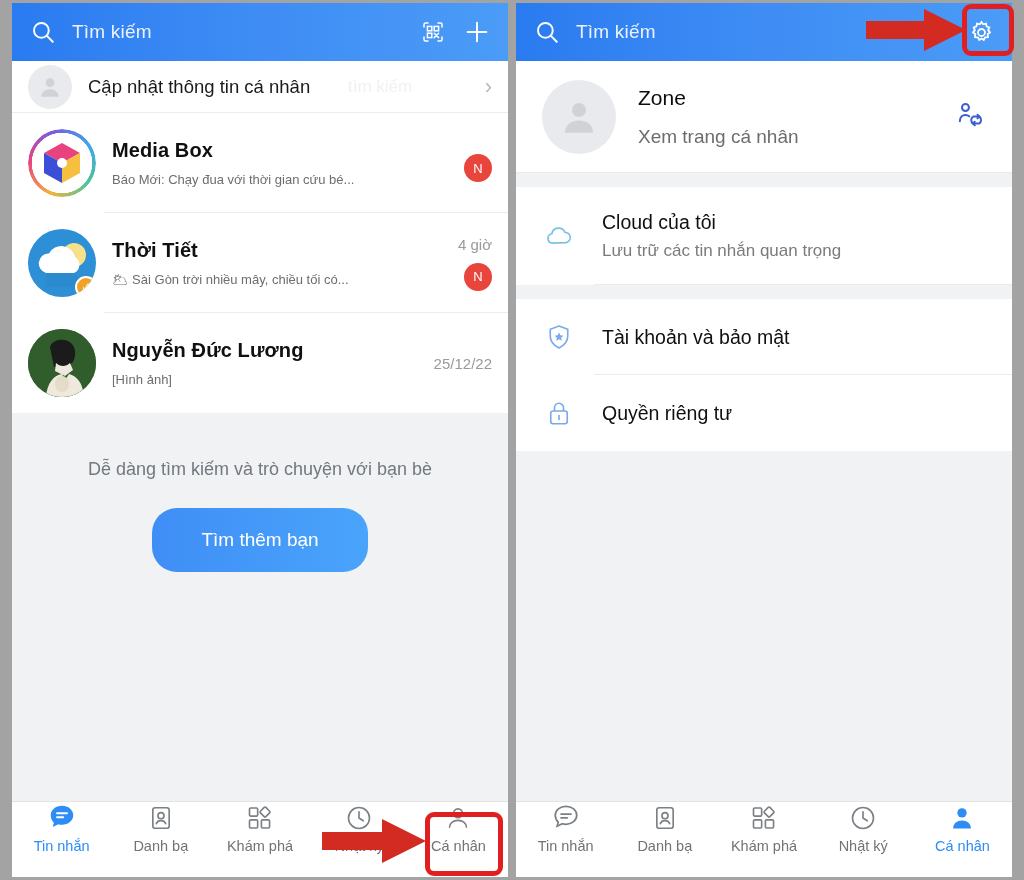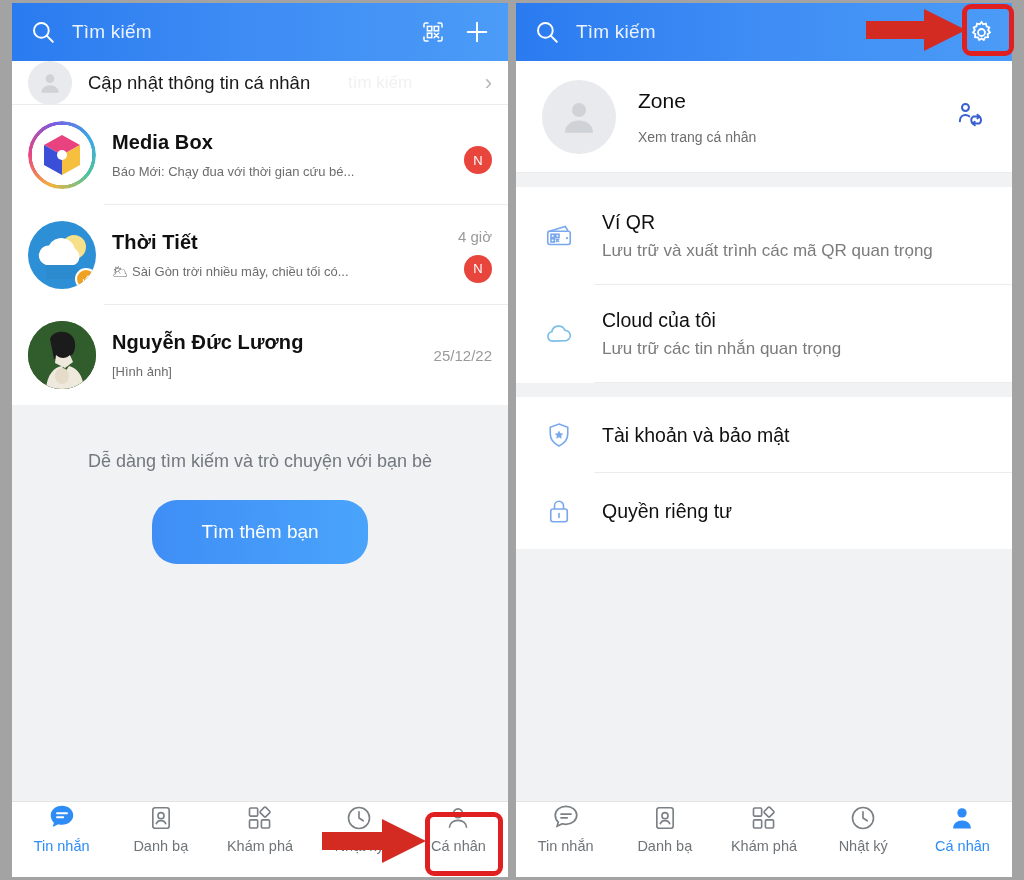--- a/index.html
+++ b/index.html
@@ -38,21 +38,21 @@
     display: flex; align-items: center; gap: 16px;
     padding: 0 16px; background: #fff; position: relative;
   }
   .row-sep::after {
     content: ""; position: absolute; left: 92px; right: 0; bottom: 0;
     height: 1px; background: #ececec;
   }
   .sep-full::after { left: 0; }
 
   
-  .update-row { height: 44px; }
+  .update-row { height: 52px; }
   .update-row .txt { font-size: 18.5px; color: #1a1a1a; flex: 1; }
   .ghost-hint {
     position: absolute; left: 336px; top: 50%; transform: translateY(-50%);
     font-size: 17px; color: #f1f1f1; pointer-events: none;
   }
   .chev { color: #b9b9b9; font-size: 22px; line-height: 1; }
 
   .avatar-placeholder {
     width: 44px; height: 44px; border-radius: 50%; background: #e9eaed;
     display: flex; align-items: center; justify-content: center; flex: 0 0 44px;
@@ -103,21 +103,21 @@
     margin: 28px auto 0; width: 216px; height: 64px; border-radius: 25px; border: 0;
     background: linear-gradient(90deg,#3f8ef6,#4aa4fb);
     color: #fff; font-size: 19px; font-family: inherit; cursor: pointer;
   }
 
   
   .profile-row { height: 112px; gap: 22px; padding: 0 26px; }
   .profile-row .avatar-placeholder { width: 74px; height: 74px; flex: 0 0 74px; }
   .profile-row .avatar-placeholder svg { width: 42px; height: 42px; }
   .profile-name { font-size: 21px; color: #0d0d0d; font-weight: 400; }
-  .profile-sub { font-size: 14px; color: #6d6d6d; margin-top: 16px; }
+  .profile-sub { font-size: 19px; color: #6d6d6d; margin-top: 16px; }
   .profile-txt { flex: 1; }
 
   .gap-block { height: 14px; background: #f1f2f4; flex: 0 0 14px; }
 
   .set-row { display: flex; align-items: center; gap: 26px; padding: 0 26px; background:#fff; position: relative; min-height: 76px; }
   .set-row.two-line { min-height: 98px; }
   .set-ico { width: 34px; flex: 0 0 34px; display: flex; align-items: center; justify-content: center; }
   .set-body { flex: 1; }
   .set-title { font-size: 19.5px; color: #101010; }
   .set-sub { font-size: 17px; color: #7b7b7b; margin-top: 7px; }
@@ -341,37 +341,20 @@
           <circle cx="8.6" cy="6.4" r="2.6"></circle>
           <path d="M4.4 16.6c0-3 2-4.6 4.2-4.6 1 0 2 .3 2.8 1"></path>
           <path d="M14.4 13.2h4.4v0M18.8 13.2a3 3 0 0 1 0 5.2M18.8 18.4h-4.4M14.4 18.4a3 3 0 0 1 0-5.2"></path>
           <path d="M17.6 11.9l1.5 1.3-1.5 1.3M15.6 19.7l-1.5-1.3 1.5-1.3"></path>
         </svg>
       </span>
     </div>
 
     <div class="gap-block"></div>
 
-    <div class="set-row two-line sep">
-      <span class="set-ico">
-        <svg width="30" height="30" viewBox="0 0 24 24" fill="none" stroke="#7aa8ee" stroke-width="1.3">
-          <path d="M3 8.6l14-4.2 2.2 3.4"></path>
-          <rect x="3" y="8.2" width="18" height="10.6" rx="1.8"></rect>
-          <rect x="5.6" y="10.6" width="2.6" height="2.6"></rect>
-          <rect x="9.4" y="10.6" width="2.6" height="2.6"></rect>
-          <rect x="5.6" y="14.2" width="2.6" height="2.6"></rect>
-          <path d="M9.4 14.2l2.6 2.6M12 14.2l-2.6 2.6"></path>
-          <circle cx="18.4" cy="13.6" r=".9" fill="#7aa8ee" stroke="none"></circle>
-        </svg>
-      </span>
-      <span class="set-body">
-        <div class="set-title">Ví QR</div>
-        <div class="set-sub">Lưu trữ và xuất trình các mã QR quan trọng</div>
-      </span>
-    </div>
 
     <div class="set-row two-line sep">
       <span class="set-ico">
         <svg width="32" height="32" viewBox="0 0 24 24" fill="none" stroke="#7cc0e8" stroke-width="1.3">
           <path d="M7 17.4a3.6 3.6 0 0 1-.4-7.1 5.2 5.2 0 0 1 9.9-1 3.9 3.9 0 0 1 .9 7.7z" stroke-linejoin="round"></path>
         </svg>
       </span>
       <span class="set-body">
         <div class="set-title">Cloud của tôi</div>
         <div class="set-sub">Lưu trữ các tin nhắn quan trọng</div>

